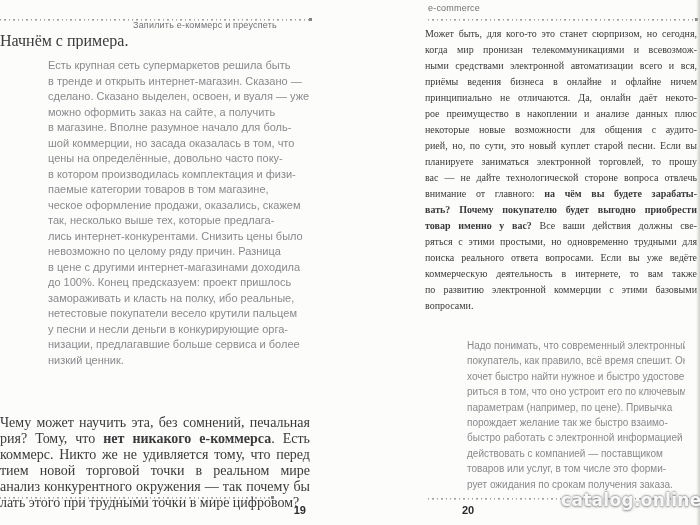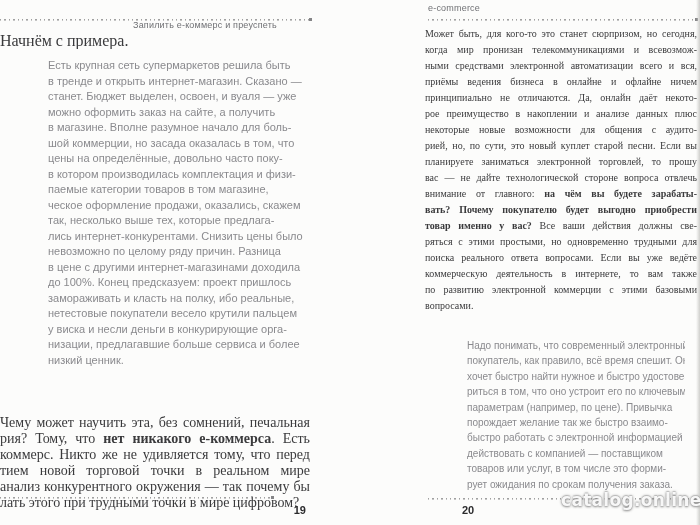--- a/index.html
+++ b/index.html
@@ -81,36 +81,36 @@
     <div class="running-head" style="top:20px;left:133px;">Запилить е-коммерс и преуспеть</div>
     <div class="dotline endcap" style="top:19px;left:0;width:312px;"></div>
 
     <div class="tblock serif" id="blk-left-intro">
         <div class="tline"><span>Начнём с примера.</span></div>
       </div>
 
     <div class="tblock sans" id="blk-left-quote">
         <div class="tline"><span>Есть крупная сеть супермаркетов решила быть</span></div>
         <div class="tline"><span>в тренде и открыть интернет-магазин. Сказано —</span></div>
-        <div class="tline"><span>станет. Бюджет выделен, освоен, и вуаля — уже</span></div>
+        <div class="tline"><span>сделано. Сказано выделен, освоен, и вуаля — уже</span></div>
         <div class="tline"><span>можно оформить заказ на сайте, а получить</span></div>
         <div class="tline"><span>в магазине. Вполне разумное начало для боль-</span></div>
         <div class="tline"><span>шой коммерции, но засада оказалась в том, что</span></div>
         <div class="tline"><span>цены на определённые, довольно часто поку-</span></div>
         <div class="tline"><span>в котором производилась комплектация и физи-</span></div>
         <div class="tline"><span>паемые категории товаров в том магазине,</span></div>
         <div class="tline"><span>ческое оформление продажи, оказались, скажем</span></div>
         <div class="tline"><span>так, несколько выше тех, которые предлага-</span></div>
         <div class="tline"><span>лись интернет-конкурентами. Снизить цены было</span></div>
         <div class="tline"><span>невозможно по целому ряду причин. Разница</span></div>
         <div class="tline"><span>в цене с другими интернет-магазинами доходила</span></div>
         <div class="tline"><span>до 100%. Конец предсказуем: проект пришлось</span></div>
         <div class="tline"><span>замораживать и класть на полку, ибо реальные,</span></div>
         <div class="tline"><span>нетестовые покупатели весело крутили пальцем</span></div>
-        <div class="tline"><span>у виска и несли деньги в конкурирующие орга-</span></div>
+        <div class="tline"><span>у песни и несли деньги в конкурирующие орга-</span></div>
         <div class="tline"><span>низации, предлагавшие больше сервиса и более</span></div>
         <div class="tline"><span>низкий ценник.</span></div>
       </div>
 
     <div class="tblock serif" id="blk-left-body">
         <div class="tline just"><span>Чему может научить эта, без сомнений, печальная исто-</span></div>
         <div class="tline just"><span>рия? Тому, что </span><span class="b">нет никакого е-коммерса</span><span>. Есть просто</span></div>
         <div class="tline just"><span>коммерс. Никто же не удивляется тому, что перед откры-</span></div>
         <div class="tline just"><span>тием новой торговой точки в реальном мире проводится</span></div>
         <div class="tline just"><span>анализ конкурентного окружения — так почему бы не сде-</span></div>

